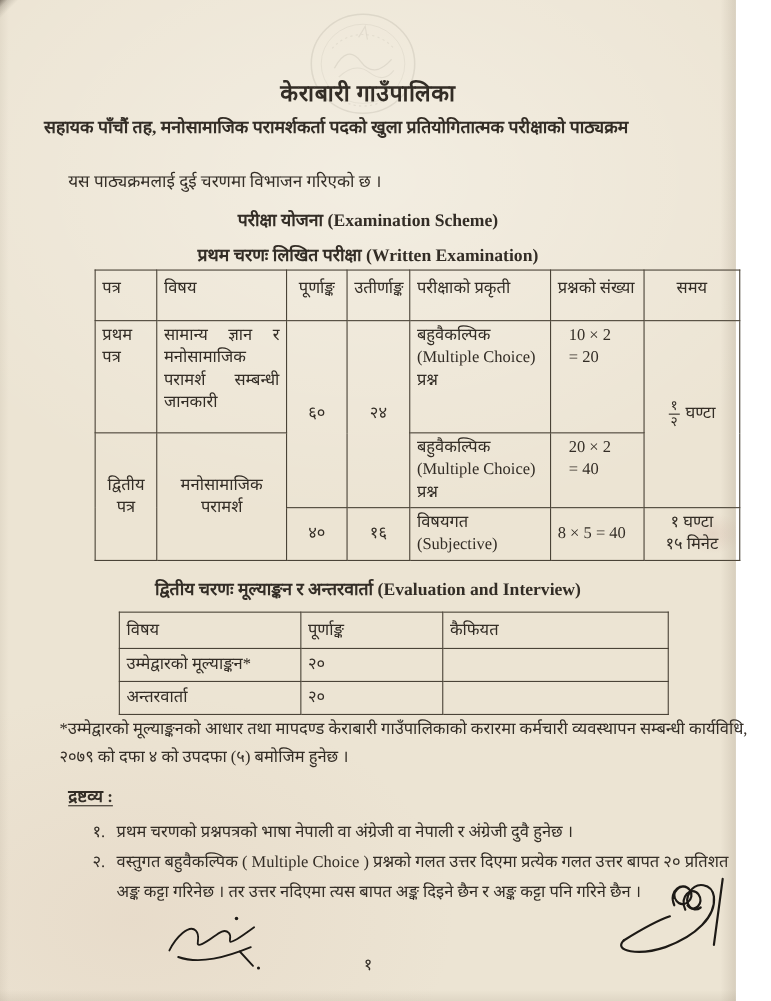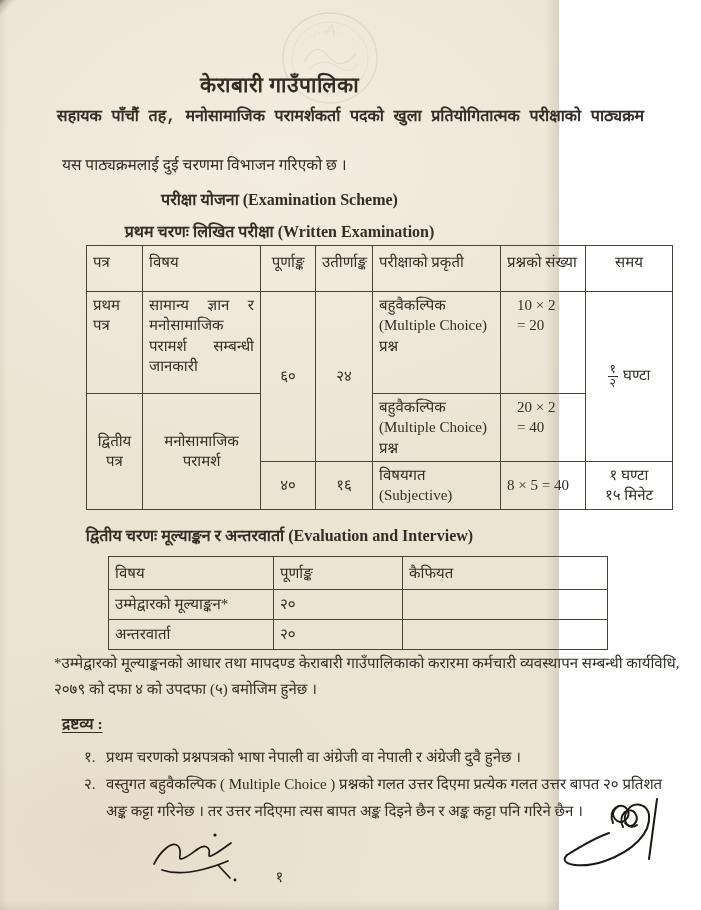--- a/index.html
+++ b/index.html
@@ -5,43 +5,43 @@
   :root{
     --paper:#ece4d3; --ink:#332d26; --border:#4a4337; --seal:#a8a294; --sig:#1d1a16;
   }
   html,body{margin:0;padding:0;}
   body{
     width:701px;height:910px;overflow:hidden;
     font-family:"Liberation Serif","DejaVu Serif",serif;
     color:var(--ink);
   }
   .paper{
-    position:relative;width:559px;height:910px;
+    position:relative;width:669px;height:910px;
     background:
       radial-gradient(ellipse 420px 300px at 18% 92%, rgba(205,170,150,.14), transparent 70%),
       radial-gradient(ellipse 40px 26px at 648px 485px, rgba(190,140,130,.18), transparent 70%),
       radial-gradient(ellipse 600px 420px at 50% 18%, rgba(255,255,252,.35), transparent 75%),
       var(--paper);
   }
   .edge-shade{
     position:absolute;inset:0;pointer-events:none;
     background:
       linear-gradient(135deg, rgba(58,48,38,.55) 0px, rgba(58,48,38,.18) 5px, transparent 12px),
       linear-gradient(to left, rgba(110,95,75,.16), transparent 14px),
       linear-gradient(to top, rgba(110,95,75,.10), transparent 10px),
       linear-gradient(to right, rgba(110,95,75,.08), transparent 8px);
   }
   .seal{position:absolute;left:268px;top:4px;z-index:0;}
   .title{
     position:absolute;top:70px;left:0;width:100%;text-align:center;z-index:1;
     font-size:21px;font-weight:bold;margin:0;letter-spacing:.5px;
   }
   .subtitle{
-    position:absolute;top:106px;left:24px;width:620px;text-align:right;z-index:1;
-    font-size:16px;font-weight:bold;margin:0;line-height:1.4;font-family:Liberation Mono, monospace;
+    position:absolute;top:106px;left:40px;width:620px;text-align:left;z-index:1;
+    font-size:16px;font-weight:bold;margin:0;line-height:1.4;
   }
   .intro{position:absolute;top:153px;left:62px;font-size:15.5px;margin:0;}
   .h-scheme{position:absolute;top:188px;left:0;width:100%;text-align:center;font-size:16px;font-weight:bold;margin:0;}
   .h-phase1{position:absolute;top:220px;left:0;width:100%;text-align:center;font-size:16px;font-weight:bold;margin:0;}
   .h-phase2{position:absolute;top:524px;left:0;width:100%;text-align:center;font-size:16px;font-weight:bold;margin:0;}
 
   table{border-collapse:collapse;table-layout:fixed;background:transparent;}
   td,th{border:1px solid var(--border);padding:3px 6px;font-size:15px;font-weight:normal;line-height:1.35;overflow:hidden;}
   .t1{position:absolute;left:86px;top:245px;width:586px;}
   .t1 thead th{text-align:left;vertical-align:top;padding-top:6px;height:36px;}

